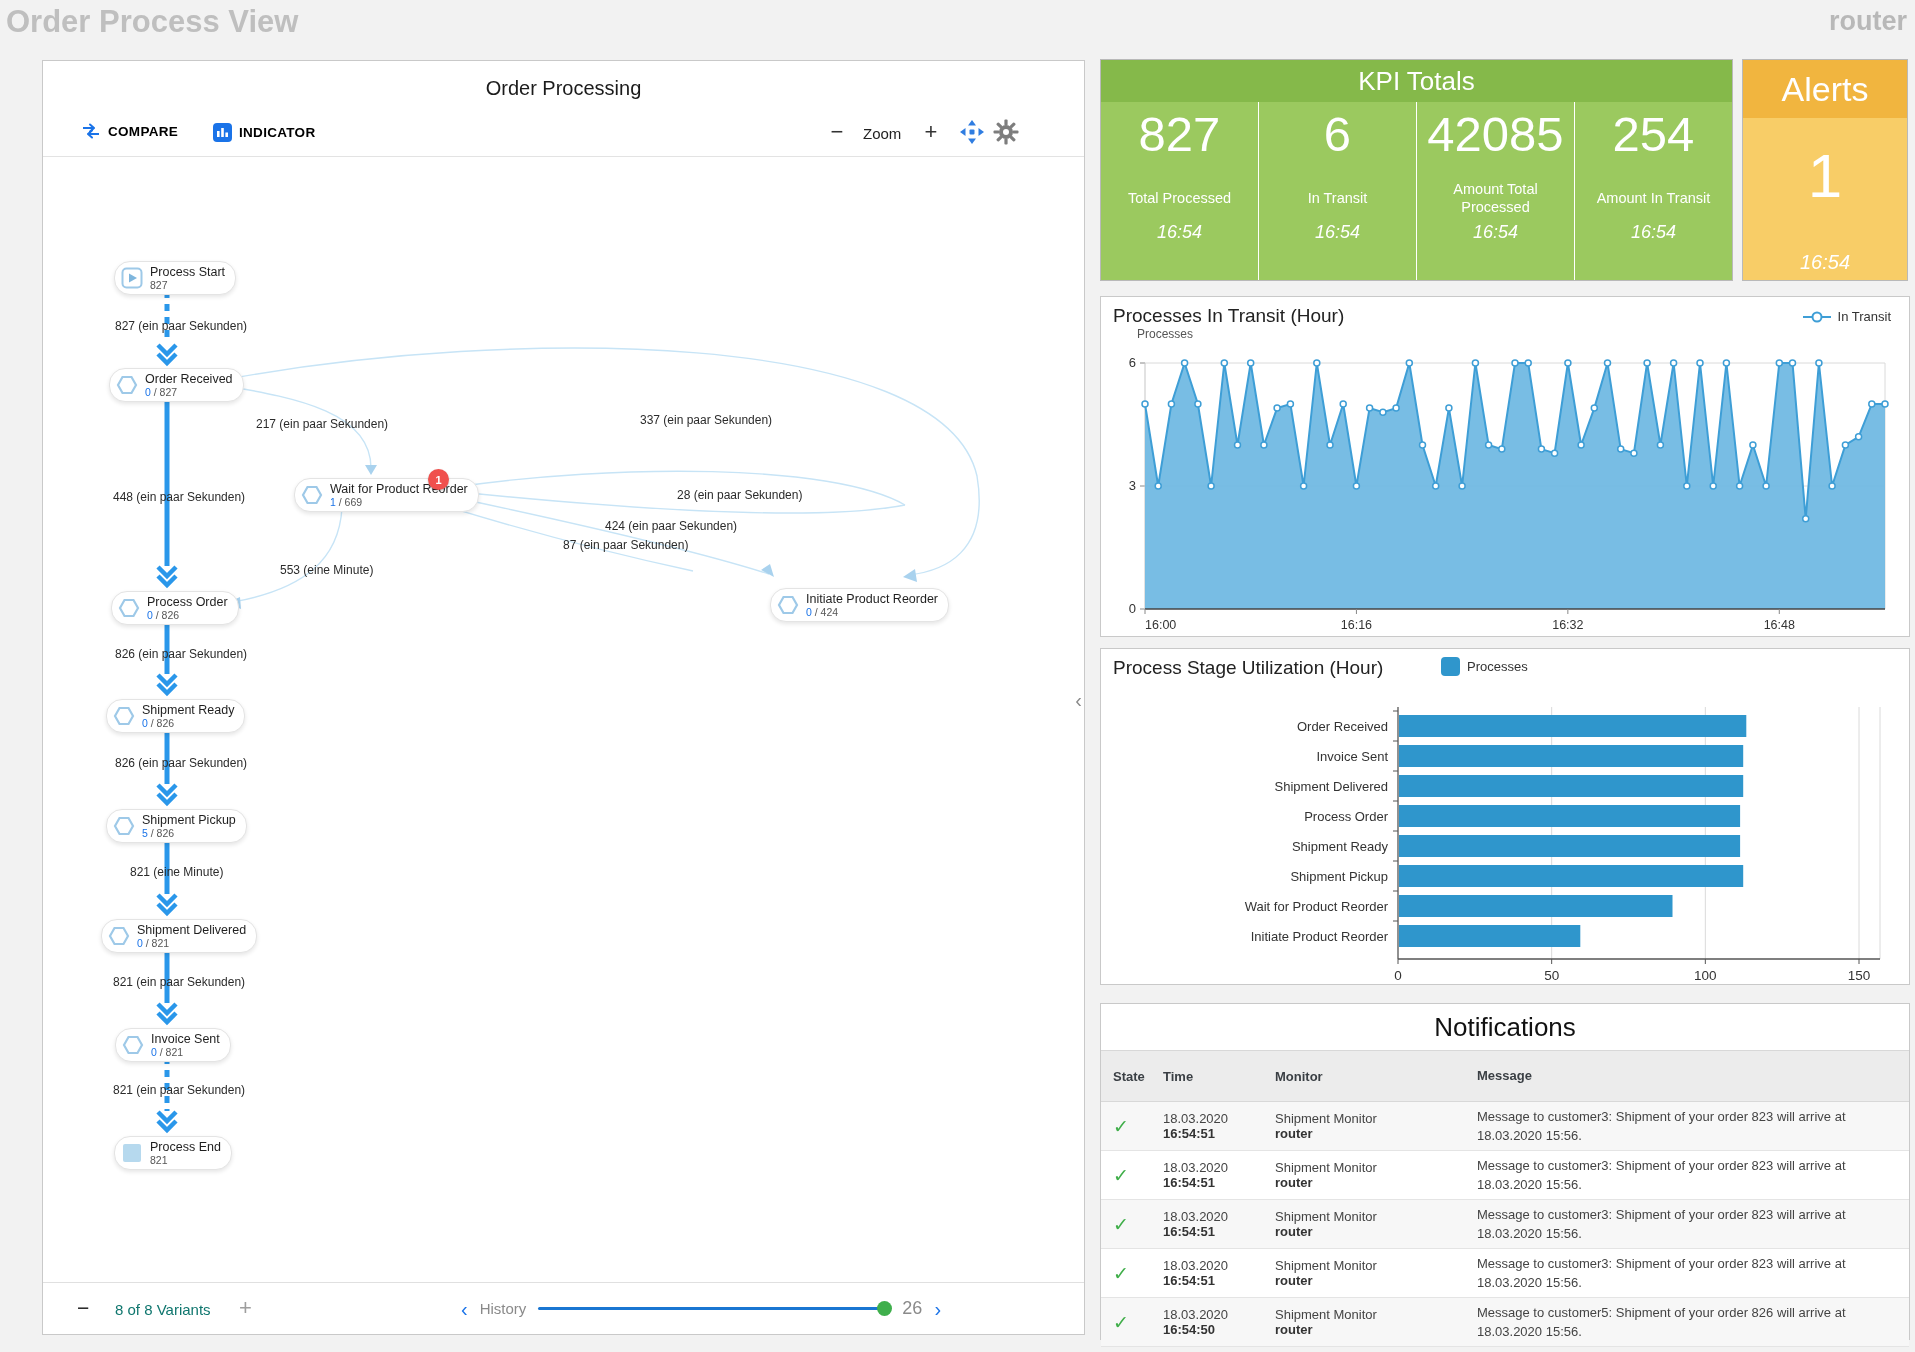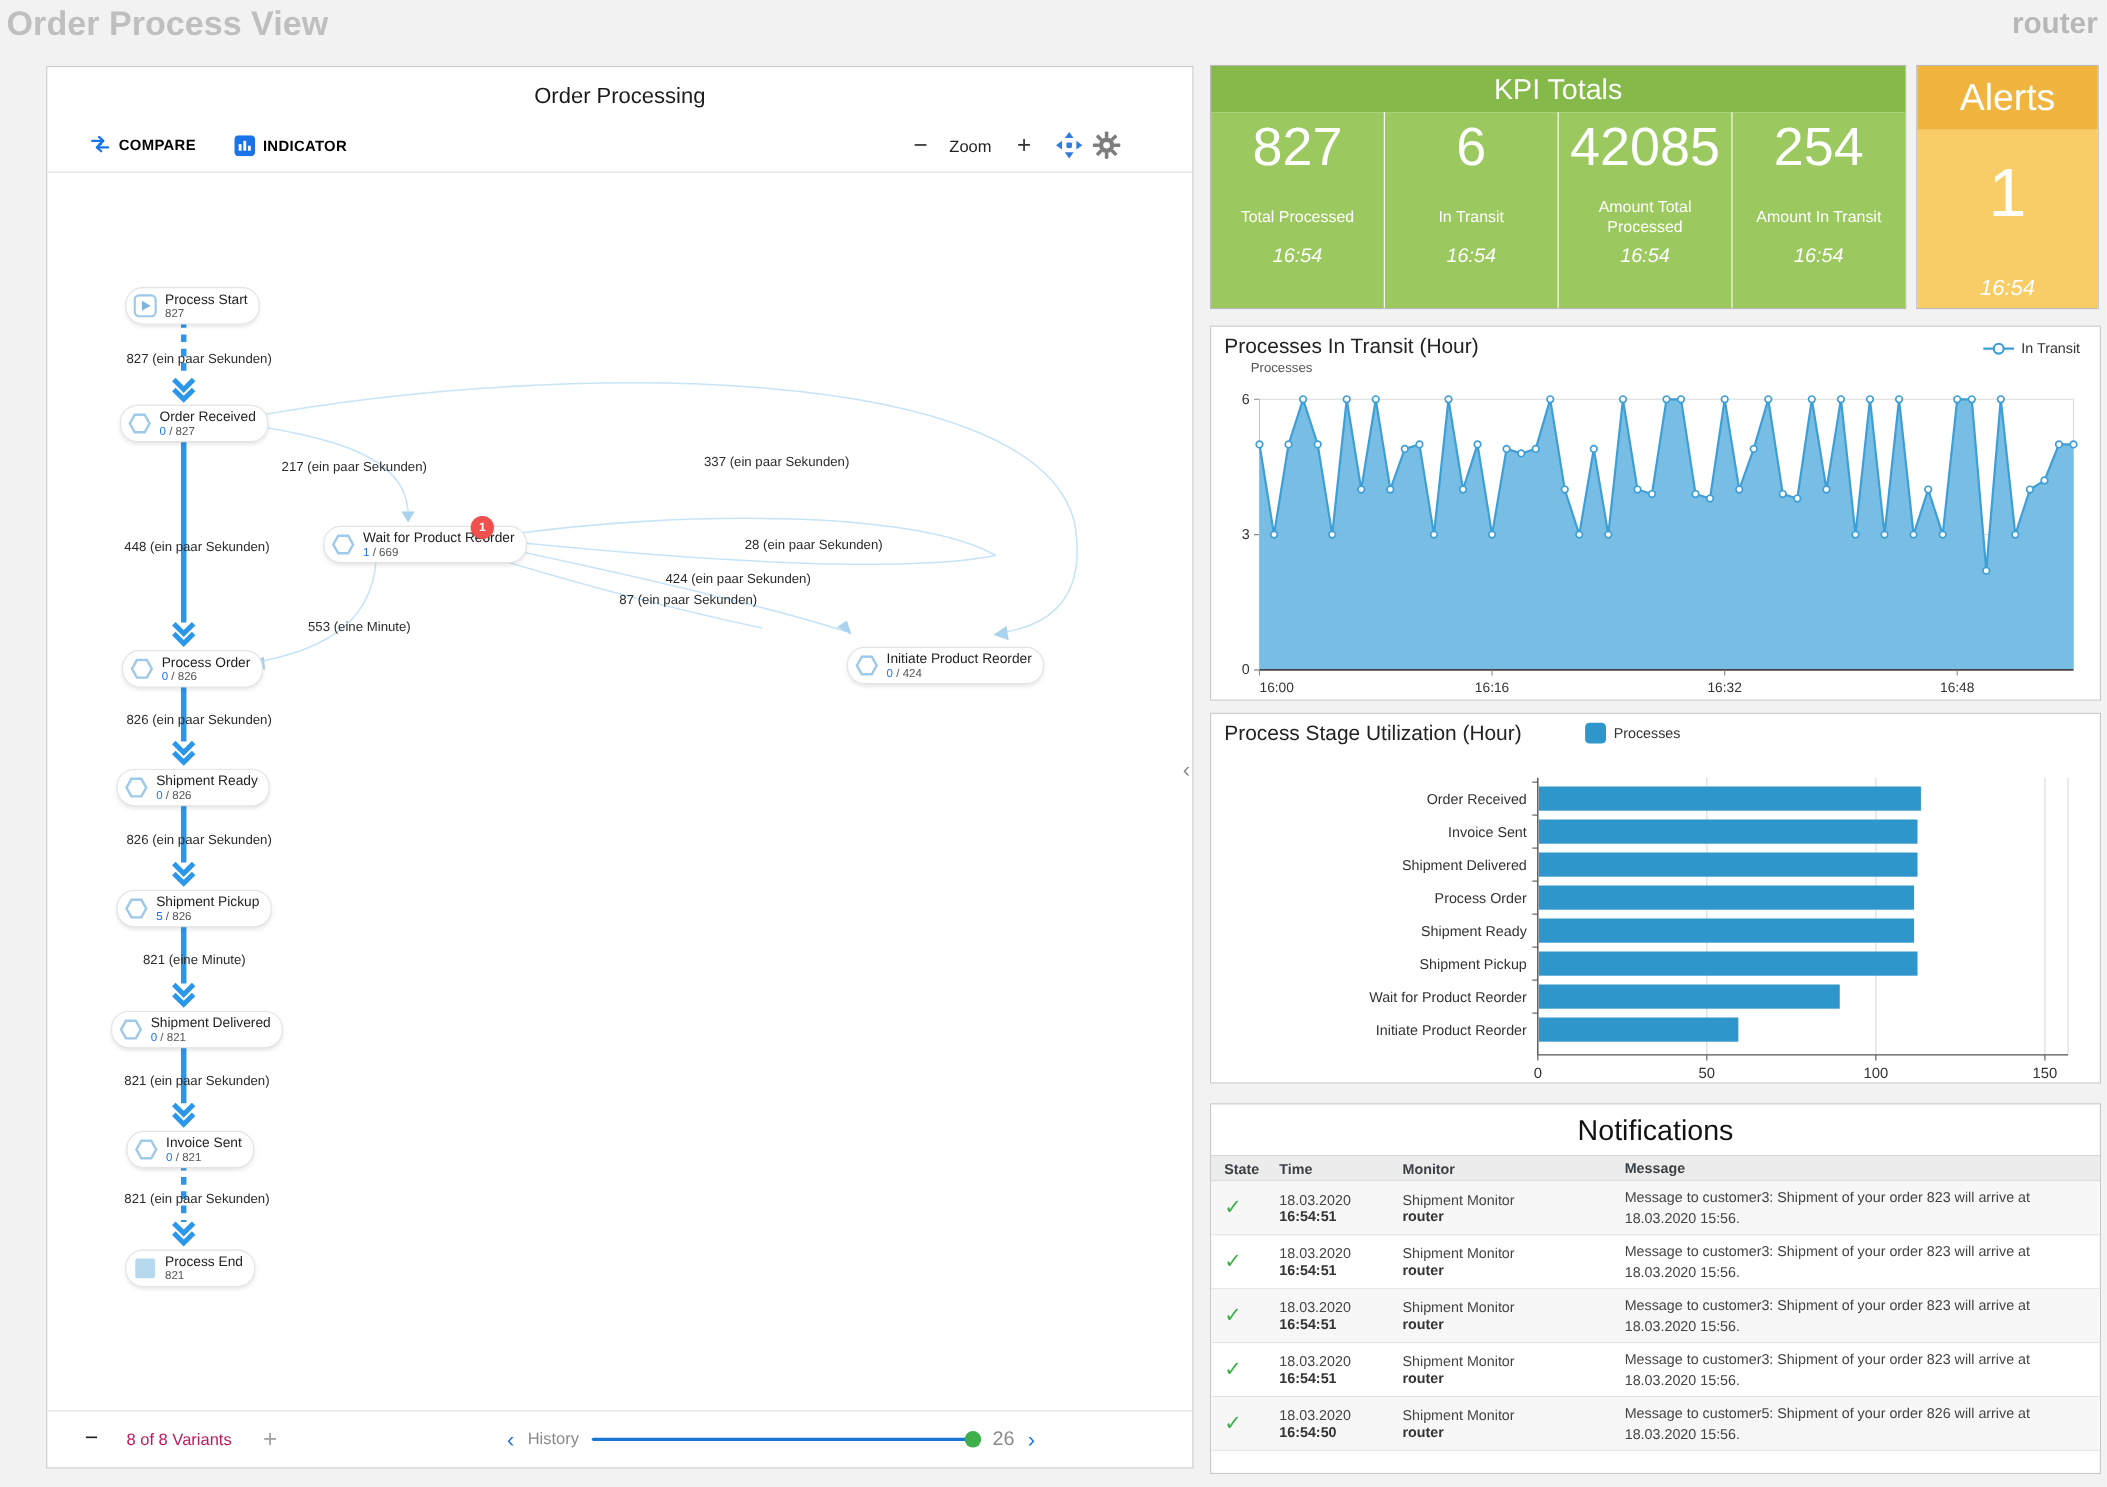--- a/index.html
+++ b/index.html
@@ -31,21 +31,21 @@
   .flow-node .ntxt { line-height:1.15; white-space:nowrap; }
   .flow-node .nlabel { font-size:12.5px; color:#1f1f1f; }
   .flow-node .nsub { font-size:10.5px; color:#555; }
   .flow-node .nsub .act { color:#1a73e8; }
   .node-badge { position:absolute; width:21px; height:21px; border-radius:50%; background:#f0504d; color:#fff; font-size:11px; font-weight:bold; display:flex; align-items:center; justify-content:center; box-shadow:0 1px 2px rgba(0,0,0,.25); }
   .edge-label { position:absolute; font-size:12px; color:#2b2b2b; white-space:nowrap; }
 
   .flow-footer-divider { position:absolute; left:0; right:0; bottom:51px; height:1px; background:#e0e0e0; }
   .flow-footer { position:absolute; left:0; right:0; bottom:0; height:50px; }
   .ff-minus { position:absolute; left:34px; top:12px; font-size:21px; color:#222; cursor:pointer; }
-  .ff-variants { position:absolute; left:72px; top:17px; font-size:15px; color:#be185d; }
+  .ff-variants { position:absolute; left:72px; top:17px; font-size:15px; color:#0f766e; }
   .ff-plus { position:absolute; left:196px; top:11px; font-size:22px; color:#9e9e9e; cursor:pointer; }
   .ff-center { position:absolute; left:418px; top:14px; display:flex; align-items:center; gap:12px; }
   .ff-chevron { color:#1a73e8; font-size:20px; cursor:pointer; line-height:1; }
   .ff-history { color:#8a8a8a; font-size:15px; }
   .ff-track { position:relative; width:352px; height:3px; background:#1976d2; border-radius:2px; cursor:pointer; }
   .ff-thumb { position:absolute; right:-2px; top:-6px; width:15px; height:15px; border-radius:50%; background:#3faf4c; }
   .ff-value { color:#8a8a8a; font-size:18px; }
   .collapse-handle { position:absolute; right:2px; top:628px; color:#8a8a8a; font-size:20px; cursor:pointer; }
 
   
@@ -70,21 +70,21 @@
   .chart-title { position:absolute; left:12px; top:8px; font-size:19px; font-weight:normal; color:#222; }
   .transit-legend { position:absolute; right:18px; top:12px; display:flex; align-items:center; gap:6px; font-size:13px; color:#333; cursor:pointer; }
   .ylab { position:absolute; left:36px; top:30px; font-size:12px; color:#555; }
   .util-legend { position:absolute; left:340px; top:8px; display:flex; align-items:center; gap:7px; font-size:13px; color:#333; cursor:pointer; }
   .util-swatch { width:19px; height:19px; border-radius:4px; background:#2f96cc; }
 
   
   #notif-panel { left:1100px; top:1003px; width:810px; height:337px; }
   .notif-title { text-align:center; font-size:26px; color:#111; padding-top:8px; height:46px; }
   .notif-table { width:100%; font-size:13px; color:#444; }
-  .notif-hrow { display:flex; background:#ececec; border-top:1px solid #d8d8d8; border-bottom:1px solid #d8d8d8; font-weight:bold; color:#3a3f44; align-items:center; height:24px; }
+  .notif-hrow { display:flex; background:#ececec; border-top:1px solid #d8d8d8; border-bottom:1px solid #d8d8d8; font-weight:bold; color:#3a3f44; align-items:center; height:52px; }
   .notif-row { display:flex; border-bottom:1px solid #e4e4e4; align-items:center; min-height:49px; }
   .notif-row:nth-child(odd) { background:#f7f7f7; }
   .nc-state { width:62px; padding-left:12px; flex:0 0 auto; }
   .nc-time  { width:112px; flex:0 0 auto; }
   .nc-mon   { width:202px; flex:0 0 auto; }
   .nc-msg   { flex:1 1 auto; padding-right:14px; line-height:1.5; }
   .nc-time .b, .nc-mon .b { font-weight:bold; color:#333; }
   .check { color:#3fae49; font-size:19px; }
 </style>
 </head>

